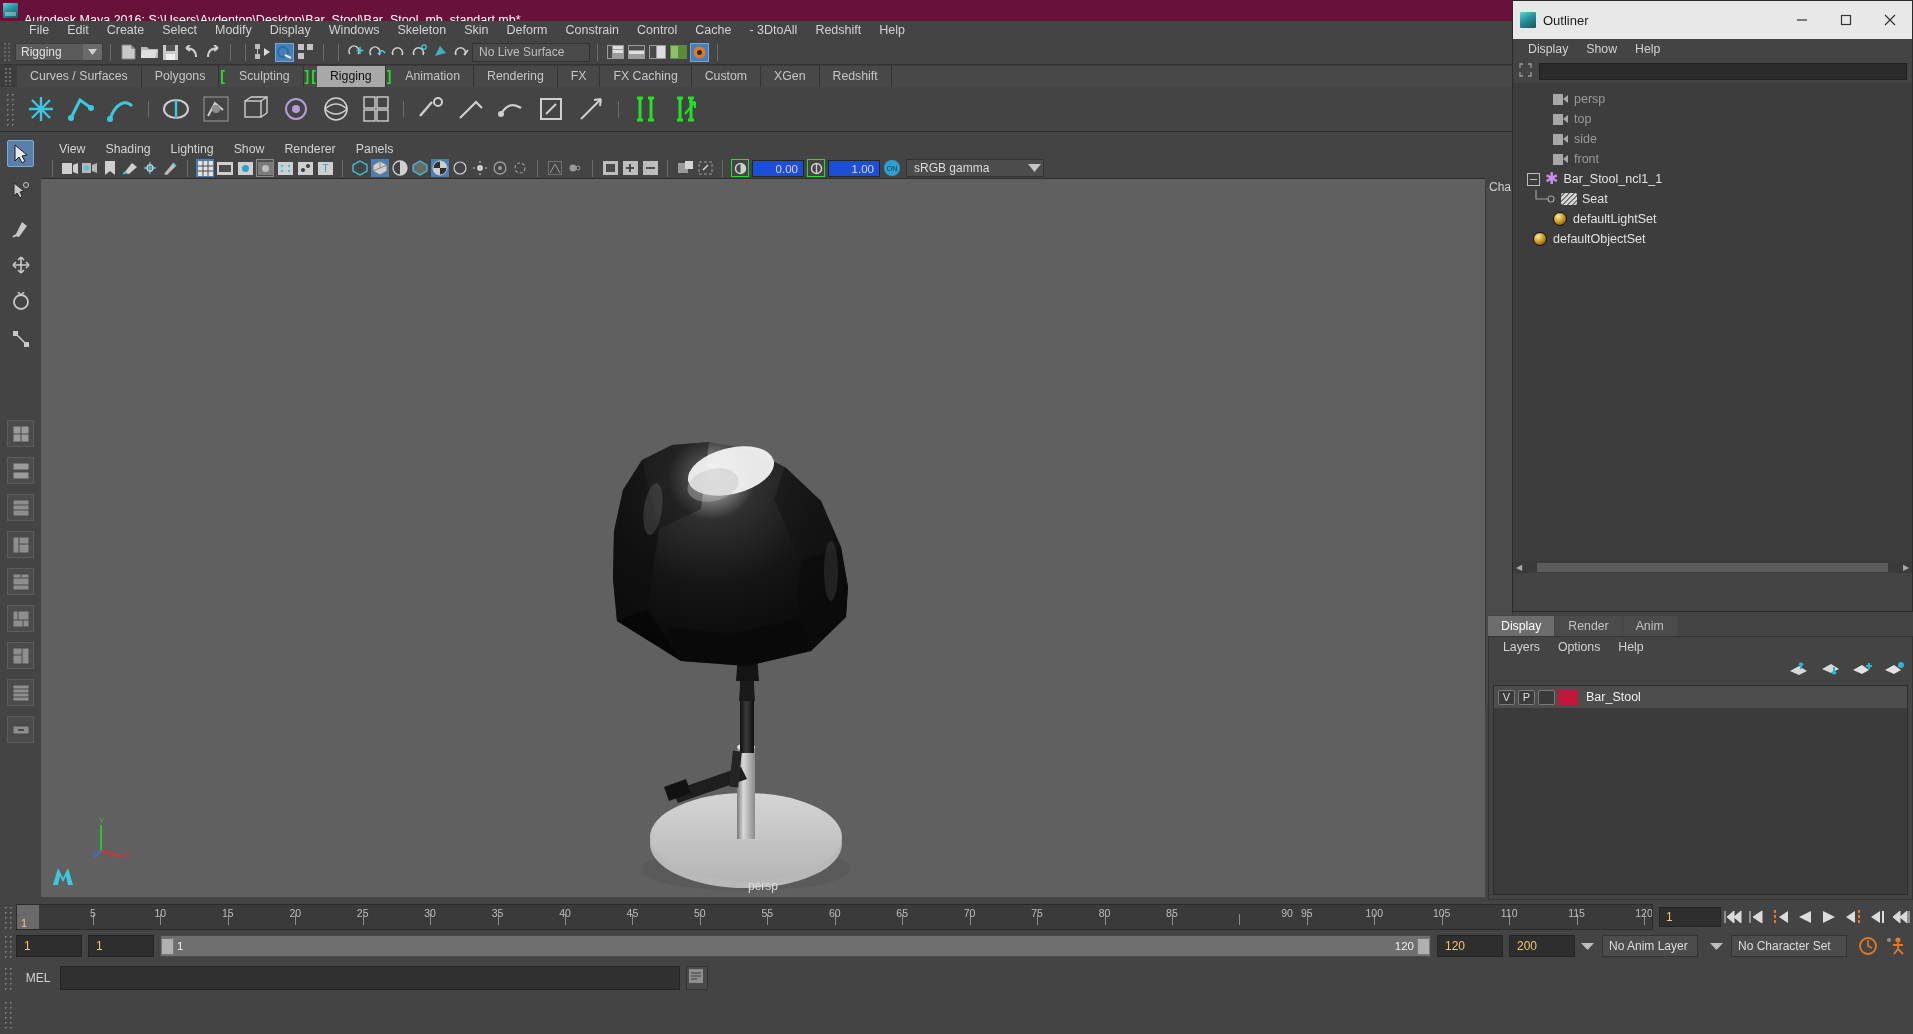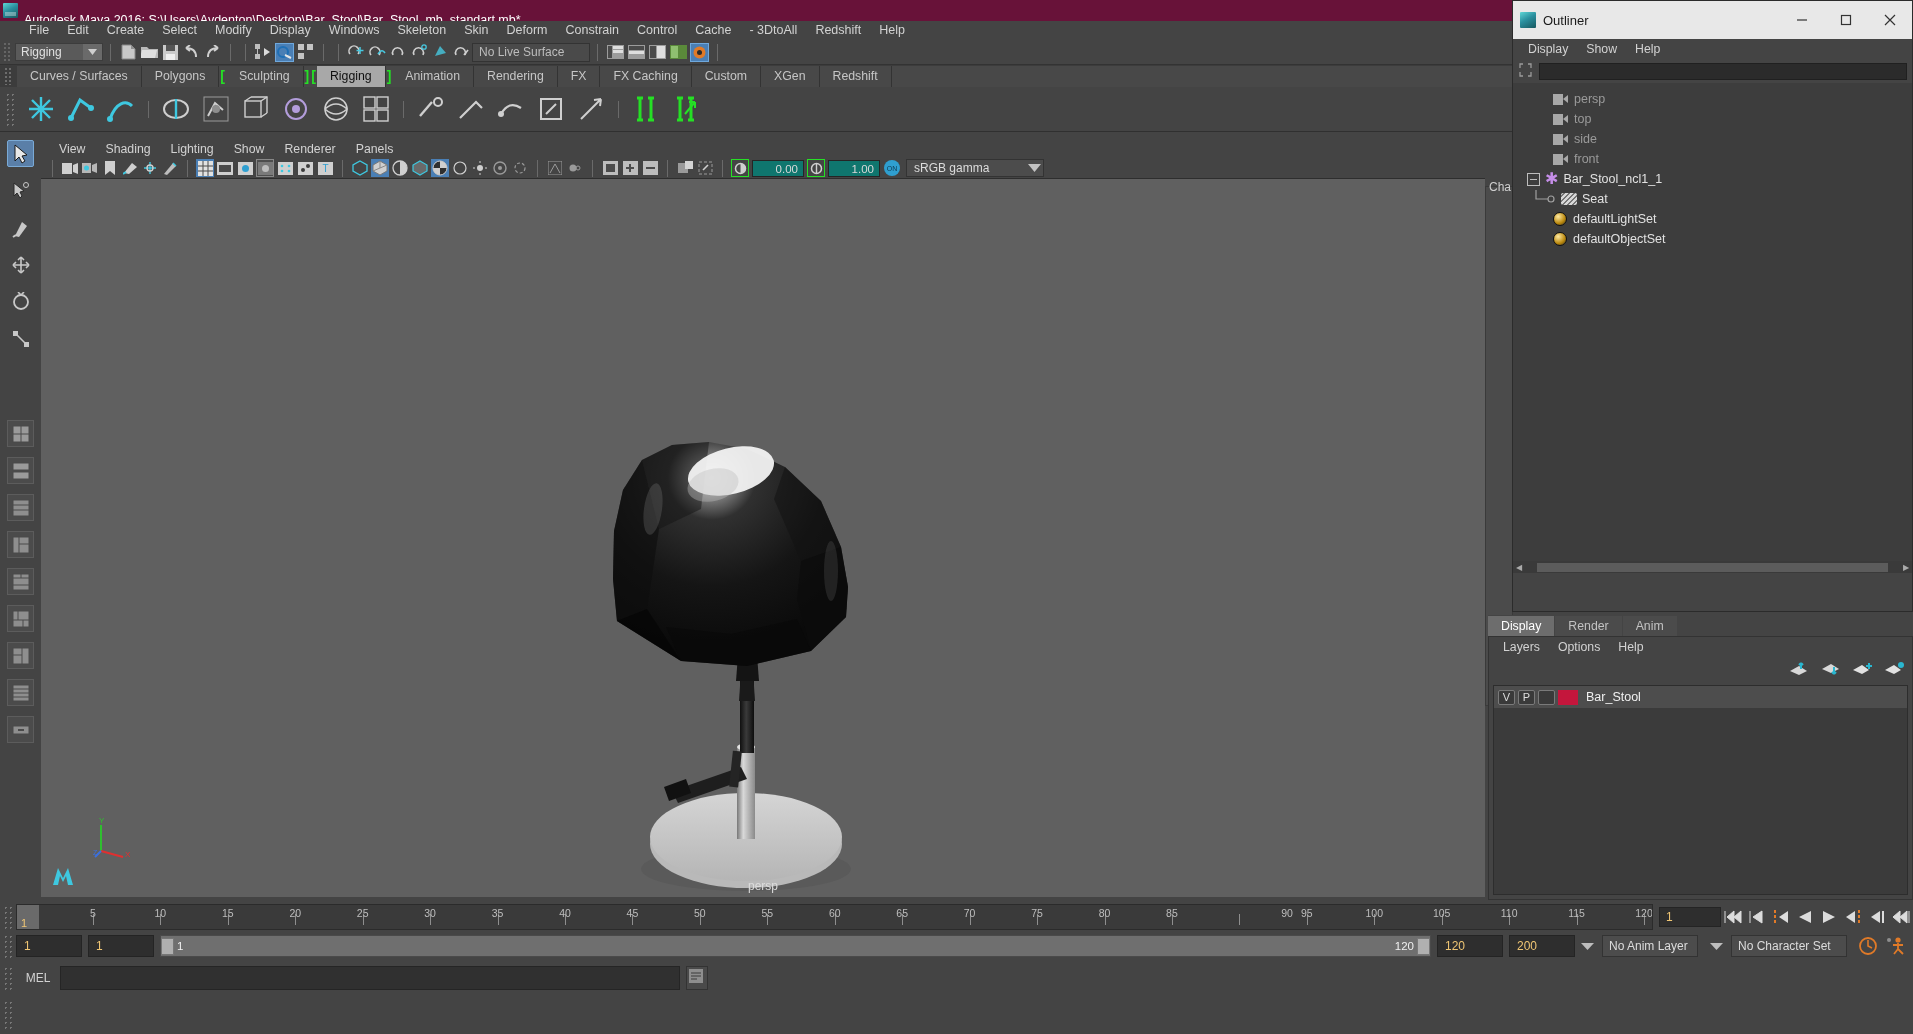--- a/index.html
+++ b/index.html
@@ -96,21 +96,21 @@
   
   .vpwrap{ position:absolute; left:41px; top:140px; width:1444px; height:760px; background:#444; }
   .vpmenu{ height:18px; display:flex; align-items:center; padding-left:8px; background:#444; }
   .vpmenu .vm{ padding:0 10px; font-size:12.3px; color:#d2d2d2; line-height:18px; }
   .vptools{ height:21px; display:flex; align-items:center; padding-left:4px; background:#444;
             border-bottom:1px solid #2e2e2e; }
   .vb{ width:18px; height:18px; margin:0 1px; display:flex; align-items:center; justify-content:center; flex:none; }
   .vb.on{ background:#4a7fb5; }
   .vb.framed{ border:1px solid #888; background:#4e4e4e; }
   .vb.green{ border:1px solid #26e026; }
-  .numfield{ width:52px; height:17px; background:#0f766e; border:1px solid #252525; color:#d8d8d8;
+  .numfield{ width:52px; height:17px; background:#1d4ed8; border:1px solid #252525; color:#d8d8d8;
              font-size:11.5px; text-align:right; padding-right:5px; line-height:16px; margin:0 2px; }
   .gammacombo{ width:138px; height:18px; background:#4c4c4c; border:1px solid #333;
                font-size:12px; color:#dcdcdc; display:flex; align-items:center; padding-left:7px;
                position:relative; margin-left:4px; }
   .gammacombo .ga{ position:absolute; right:2px; top:3px; }
 
   .viewport{ position:relative; width:1444px; height:718px; overflow:hidden;
              background:#606060; }
   .vp-label{ position:absolute; left:0; right:0; bottom:4px; text-align:center;
              font-size:12px; color:#dcdcdc; }
@@ -1043,21 +1043,21 @@
         </span>
         <span class="meshicon"></span>
         <span class="lbl bright">Seat</span>
       </div>
 
       <div class="olrow" style="padding-left:40px">
         <span class="setball"></span>
         <span class="lbl bright">defaultLightSet</span>
       </div>
 
-      <div class="olrow" style="padding-left:40px">
+      <div class="olrow" style="padding-left:20px">
         <span class="setball"></span>
         <span class="lbl bright">defaultObjectSet</span>
       </div>
 
       <div class="ol-hscroll">
         <span class="ar">◀</span>
         <span class="thumb"></span>
         <span class="ar">▶</span>
       </div>
     </div>

